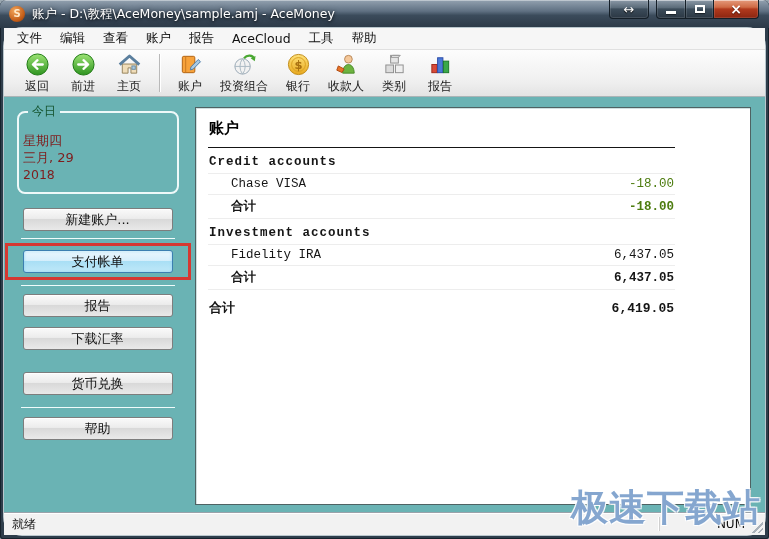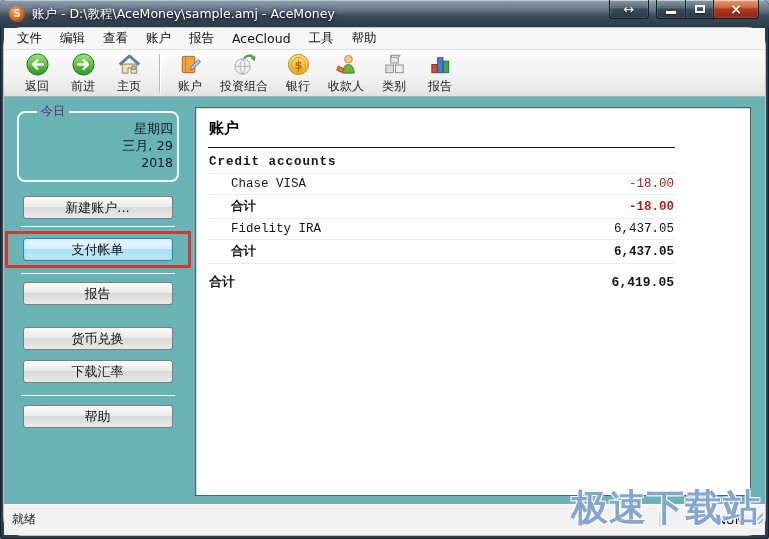--- a/index.html
+++ b/index.html
@@ -83,22 +83,22 @@
 
   
   .content { position:relative; flex:1; background:#6ab3b4; overflow:hidden; }
 
   
   .sidebar { position:absolute; left:0; top:0; bottom:0; width:187px; }
   .today-box {
     margin:6px 12px 0 13px; border:2px solid #eef9f9; border-radius:8px;
     padding:1px 4px 9px; min-height:63px;
   }
-  .today-box legend { font-size:12px; color:#701a75; padding:0 4px; margin-left:14px; }
-  .today-lines { text-align:right; color:#0f172a; font-size:13px; line-height:1.3; }
+  .today-box legend { font-size:12px; color:#14532d; padding:0 4px; margin-left:5px; }
+  .today-lines { text-align:left; color:#7f1d1d; font-size:13px; line-height:1.3;margin-top:12px; }
   .today-year { font-size:12.5px; }
 
   .sbtn {
     display:block; width:150px; height:23px; margin:0 auto;
     border:1px solid #7d7d7d; border-radius:3px;
     background:linear-gradient(#fafafa, #ececec 45%, #d9d9d9 50%, #e9e9e9);
     box-shadow: inset 0 1px 0 #fff;
     font-size:13px; color:#111; text-align:center; line-height:21px; cursor:default;
     font-family:"DejaVu Sans","Liberation Sans",sans-serif;
   }
@@ -127,28 +127,28 @@
   }
   .acct-table {
     width:467px; font-family:"Liberation Mono","DejaVu Sans Mono",monospace;
     font-size:12.5px; color:#161616;
   }
   .grp-name { font-weight:bold; letter-spacing:1px; padding:7px 0 4px 1px; border-bottom:1px solid #ededed; }
   .trow { display:flex; align-items:baseline; padding:3px 0; border-bottom:1px solid #ededed; }
   .trow .lbl { padding-left:23px; }
   .trow .val { margin-left:auto; padding-right:1px; }
   .trow.total .lbl, .trow.total .val { font-weight:bold; }
-  .neg { color:#b91c1c; }
+  .neg { color:#4d7c0f; }
   .grand { display:flex; align-items:baseline; font-weight:bold; padding:9px 0 0 1px; font-size:13px;
            font-family:"Liberation Mono","DejaVu Sans Mono",monospace; }
   .grand .val { margin-left:auto; padding-right:1px; }
 
   
   .statusbar {
-    height:32px; flex:0 0 auto; background:#f2f2f2;
+    height:23px; flex:0 0 auto; background:#f2f2f2;
     border-top:1px solid #9aa2aa; box-shadow: inset 0 1px 0 #fff;
     display:flex; align-items:center; font-size:12px; color:#111;
   }
   .status-ready { padding-left:8px; flex:1; }
   .status-num { width:86px; text-align:right; border-left:1px solid #cfcfcf; box-shadow:-1px 0 0 #fff; }
   .grip {
     width:14px; height:14px; margin:6px 2px 0 4px; align-self:flex-start;
     background:
       linear-gradient(135deg, transparent 50%, #fff 50%) 0 0/0 0,
       repeating-linear-gradient(135deg, #aab2ba 0 1.5px, transparent 1.5px 4px);
@@ -339,23 +339,23 @@
         <hr class="side-sep sep1">
 
         <div class="red-annotation">
           <button class="sbtn highlight">支付帐单</button>
         </div>
 
         <hr class="side-sep sep2">
 
         <button class="sbtn mt8">报告</button>
 
+        <button class="sbtn mt10">下载汇率</button>
+
         <button class="sbtn mt22">货币兑换</button>
-
-        <button class="sbtn mt10">下载汇率</button>
 
         <hr class="side-sep sep3">
 
         <button class="sbtn mt9">帮助</button>
       </div>
 
       <div class="panel">
         <div class="acct-title">账户</div>
 
         <div class="acct-table">
@@ -363,20 +363,21 @@
           <div class="grp-name">Credit accounts</div>
           <div class="trow">
             <span class="lbl">Chase VISA</span>
             <span class="val neg">-18.00</span>
           </div>
           <div class="trow total">
             <span class="lbl">合计</span>
             <span class="val neg">-18.00</span>
           </div>
 
+          <div class="grp-name">Investment accounts</div>
           <div class="trow">
             <span class="lbl">Fidelity IRA</span>
             <span class="val">6,437.05</span>
           </div>
           <div class="trow total">
             <span class="lbl">合计</span>
             <span class="val">6,437.05</span>
           </div>
 
           <div class="grand">

